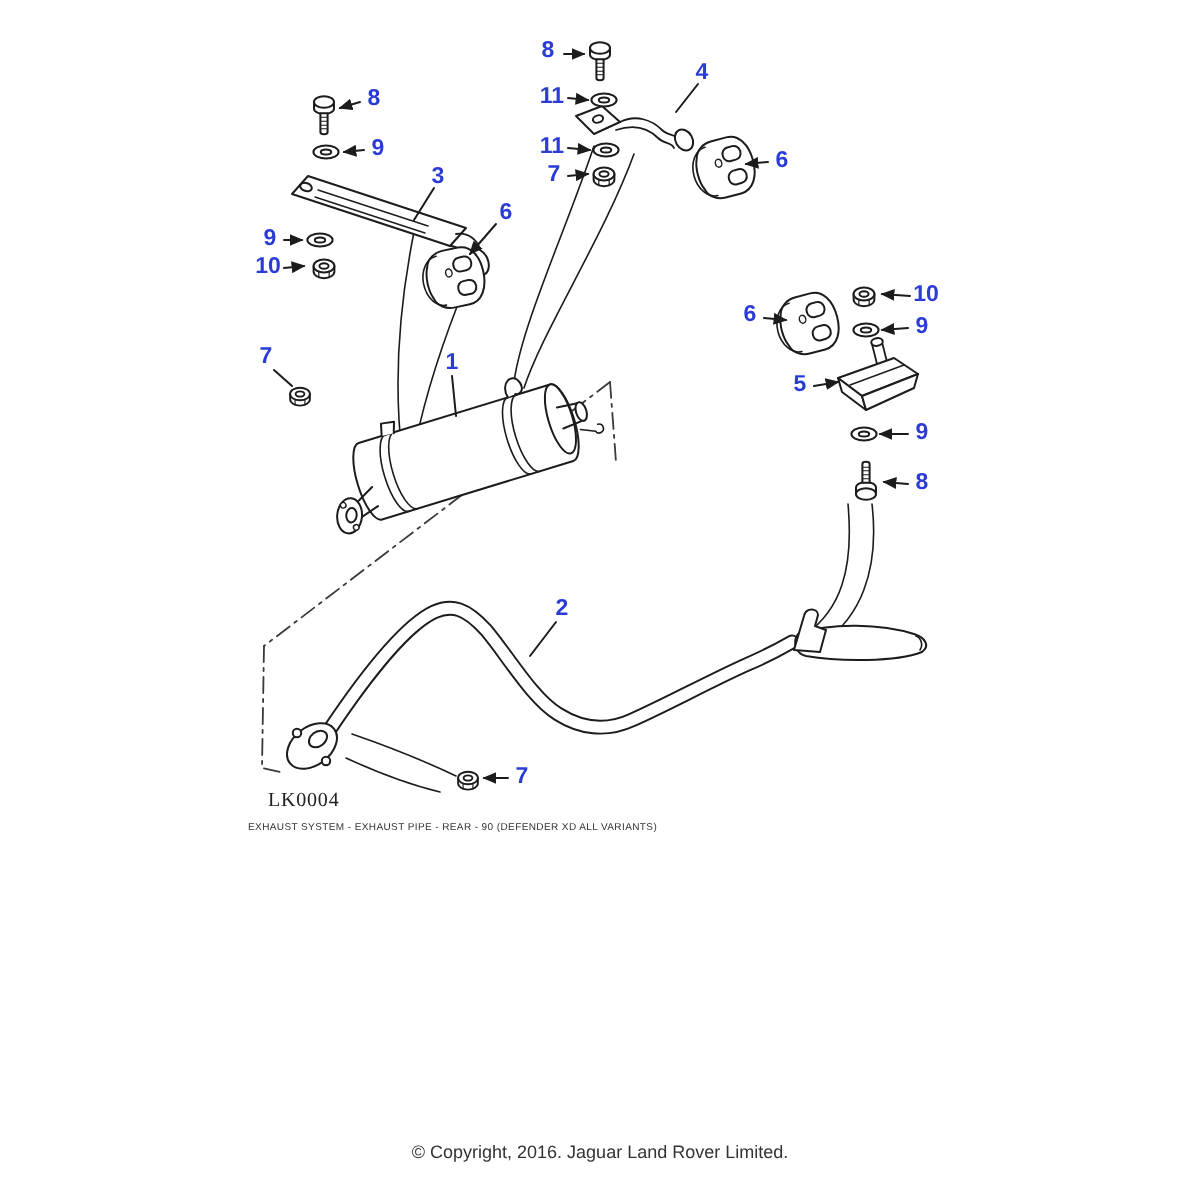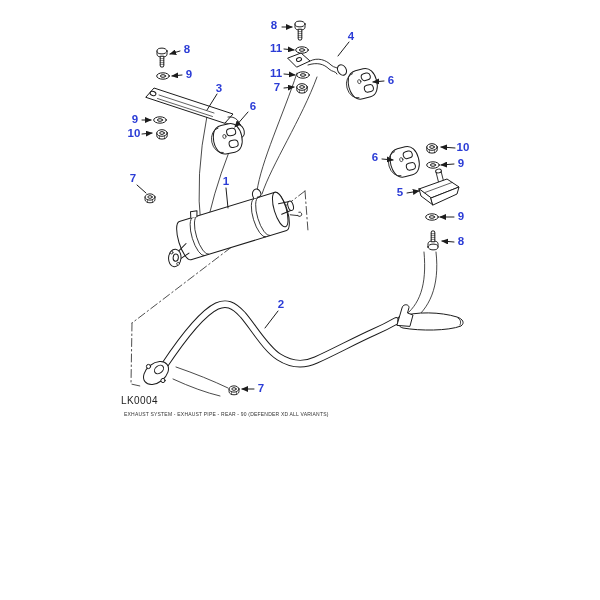--- a/index.html
+++ b/index.html
@@ -9,22 +9,22 @@
     font-family:"Liberation Sans", sans-serif;
   }
   .stage{position:absolute;left:0;top:0;width:600px;height:600px}
   svg{position:absolute;left:0;top:0}
   .callout{
     position:absolute;transform:translate(-50%,-50%);
     font-weight:bold;font-size:11.5px;line-height:1;color:#2b3cd6;
     white-space:nowrap;
   }
   .code-label{
-    position:absolute;left:121px;top:395px;
-    font-size:10px;color:#222;letter-spacing:.4px;
+    position:absolute;left:134px;top:395px;
+    font-size:10px;color:#222;letter-spacing:.4px;font-family:Liberation Serif, serif;
   }
   .caption{
     position:absolute;left:124px;top:411px;
     font-size:5px;color:#333;letter-spacing:.2px;
   }
   .copyright{
     position:absolute;left:0;top:571px;width:100%;text-align:center;
     font-size:9px;color:#333;
   }
 </style>
@@ -242,13 +242,14 @@
   <span class="callout" style="left: 400px; top: 193px; color: rgb(43, 60, 214);">5</span>
   <span class="callout" style="left: 461px; top: 217px; color: rgb(43, 60, 214);">9</span>
   <span class="callout" style="left: 461px; top: 242px; color: rgb(43, 60, 214);">8</span>
   <span class="callout" style="left: 133px; top: 179px; color: rgb(43, 60, 214);">7</span>
   <span class="callout" style="left: 226px; top: 182px; color: rgb(43, 60, 214);">1</span>
   <span class="callout" style="left: 281px; top: 305px; color: rgb(43, 60, 214);">2</span>
   <span class="callout" style="left: 261px; top: 389px; color: rgb(43, 60, 214);">7</span>
 
   <div class="code-label">LK0004</div>
   <div class="caption">EXHAUST SYSTEM - EXHAUST PIPE - REAR - 90 (DEFENDER XD ALL VARIANTS)</div>
+  <div class="copyright">© Copyright, 2016. Jaguar Land Rover Limited.</div>
 </div>
 
 </body></html>

